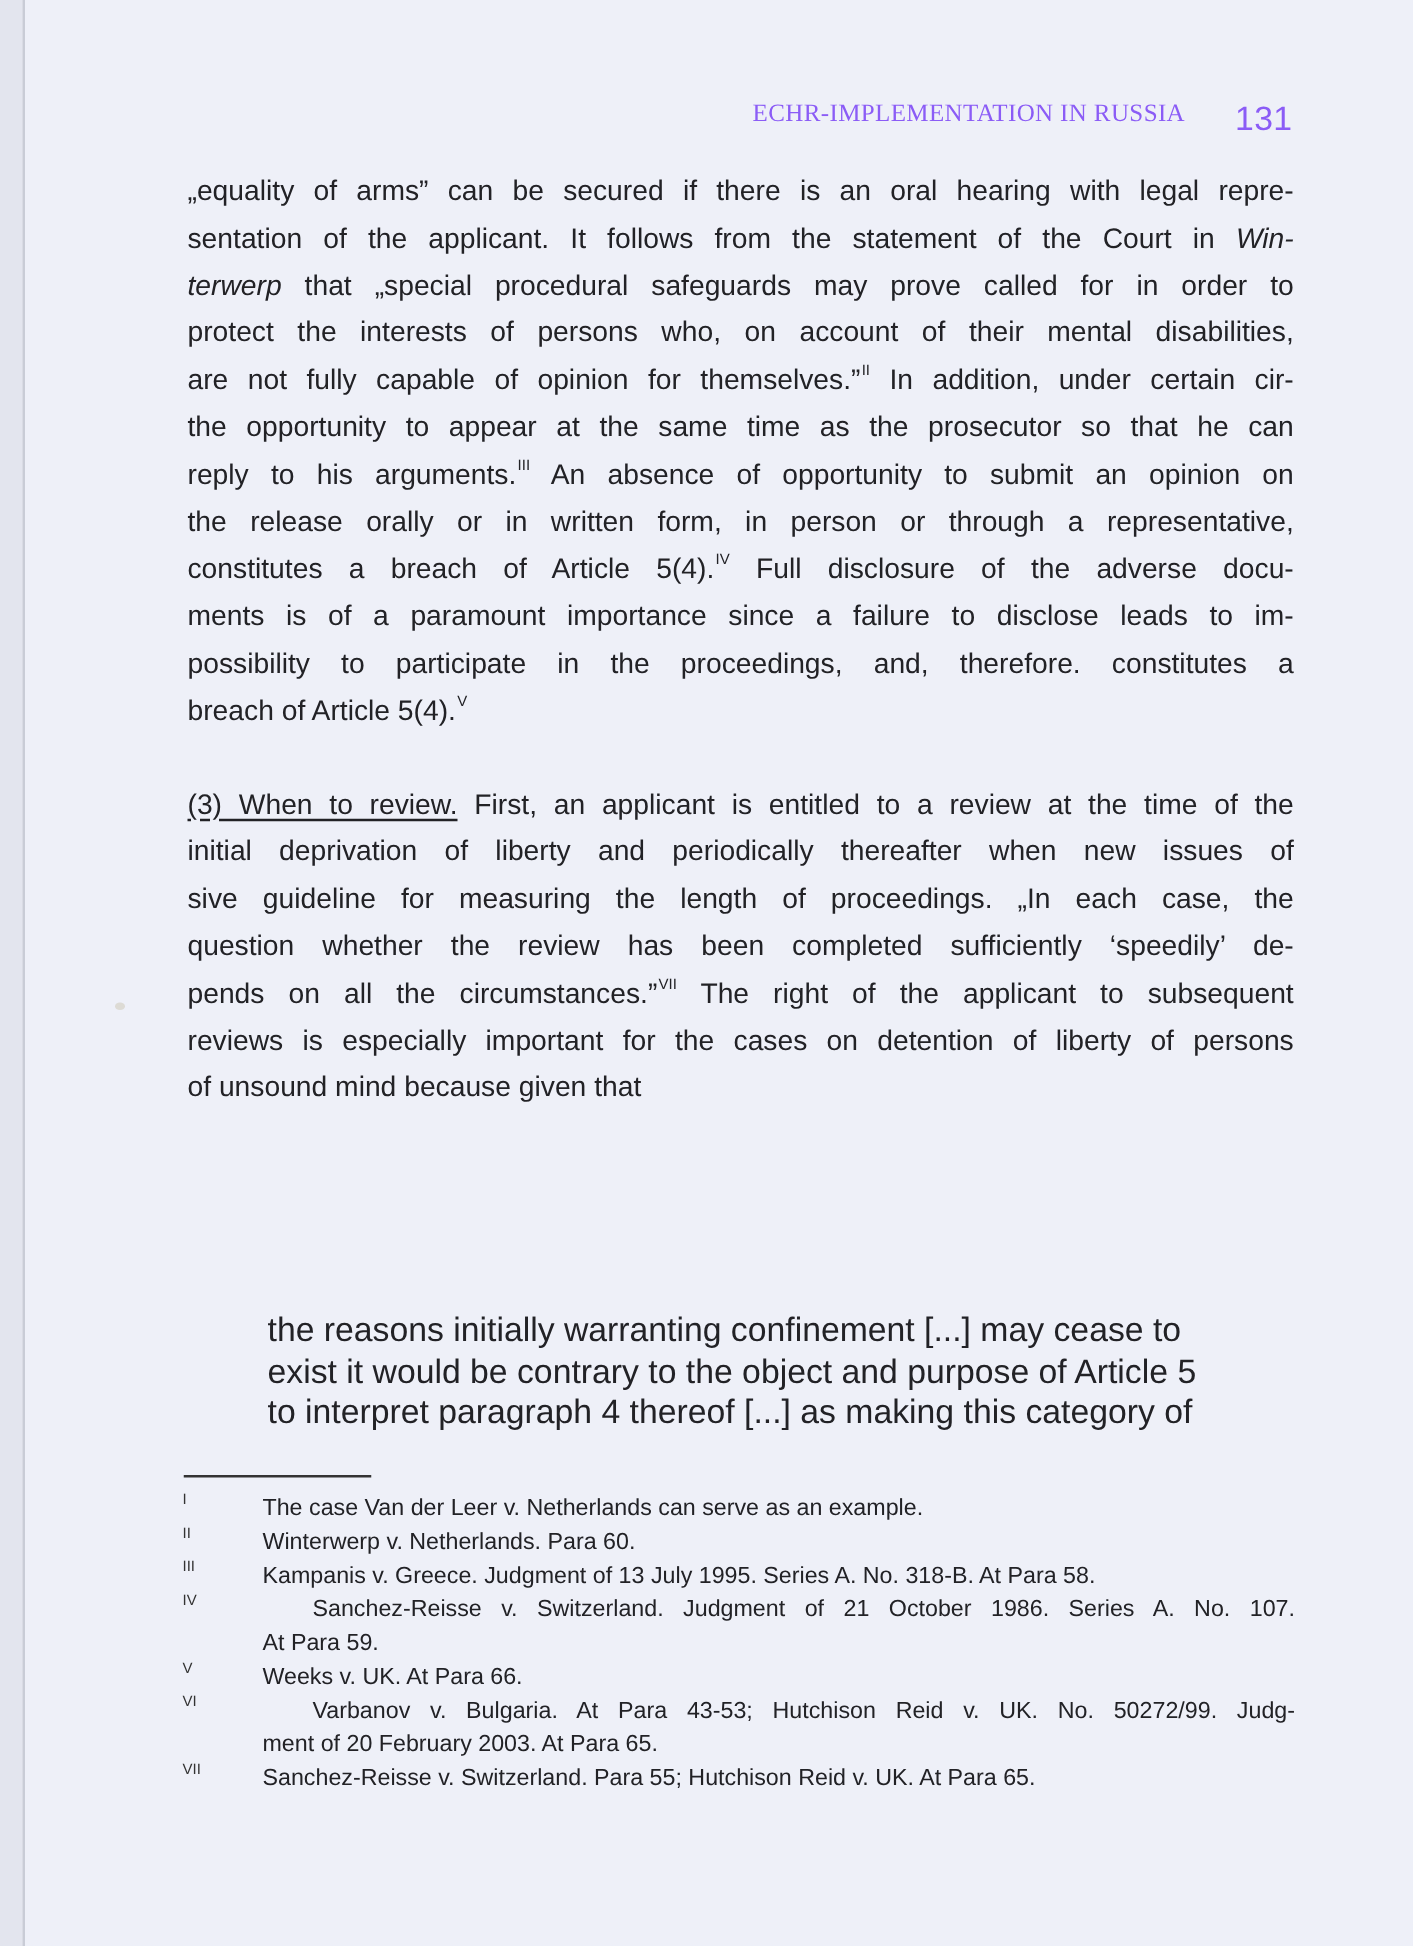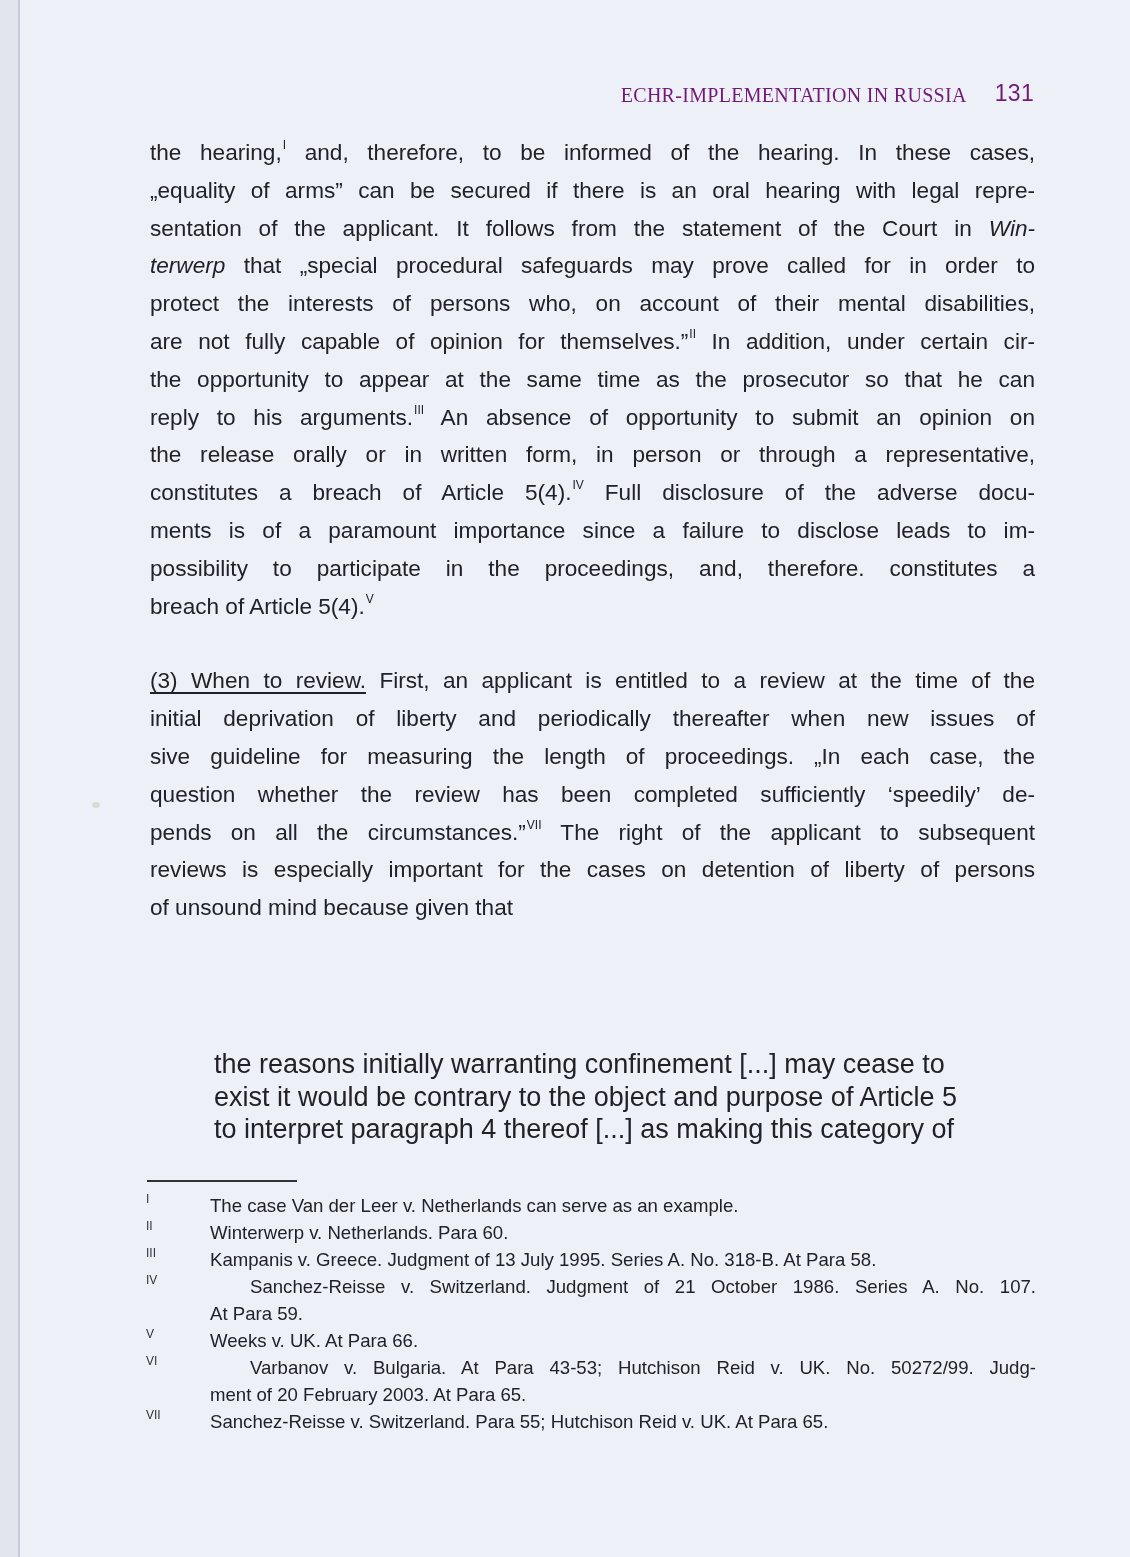--- a/index.html
+++ b/index.html
@@ -18,25 +18,25 @@
     position: absolute; left: 0; top: 0; width: 18px; height: 1557px;
     background: #e3e5ee;
   }
   .speck {
     position: absolute; left: 92px; top: 802px; width: 8px; height: 6px;
     border-radius: 50%; background: #d5d2c6; opacity: .7;
   }
   .running-head {
     position: absolute; top: 80px; right: 96px;
     font-family: "Liberation Serif", "DejaVu Serif", serif;
-    font-size: 21px; letter-spacing: .3px; color: #701a75;
-    display: flex; align-items: flex-end; gap: 28px;
+    font-size: 21px; letter-spacing: .3px; color: #8b5cf6;
+    display: flex; align-items: flex-start; gap: 40px;
   }
   .running-head .title { font-variant: small-caps; text-transform: uppercase; font-size: 20px; }
-  .running-head .page-num { font-family: "Liberation Sans", sans-serif; font-size: 23px; }
+  .running-head .page-num { font-family: "Liberation Sans", sans-serif; font-size: 27px; }
 
   .body-text {
     position: absolute; left: 150px; top: 134px; width: 885px;
     font-size: 22.6px; line-height: 37.8px;
     text-align: justify;
   }
   .para { margin: 0; }
   .para + .para { margin-top: 37px; }
   .line { display: block; text-align: justify; text-align-last: justify; white-space: nowrap; }
   .line.last { text-align-last: left; }
@@ -74,21 +74,20 @@
 <div class="page-edge"></div>
 <div class="speck"></div>
 
 <div class="running-head">
   <span class="title">ECHR-IMPLEMENTATION IN RUSSIA</span>
   <span class="page-num">131</span>
 </div>
 
 <div class="body-text">
   <p class="para">
-    <span class="line"><span>the hearing,</span><sup class="fn">I</sup><span> and, therefore, to be informed of the hearing. In these cases,</span></span>
     <span class="line"><span>„equality of arms” can be secured if there is an oral hearing with legal repre-</span></span>
     <span class="line"><span>sentation of the applicant. It follows from the statement of the Court in </span><em>Win-</em></span>
     <span class="line"><em>terwerp</em><span> that „special procedural safeguards may prove called for in order to</span></span>
     <span class="line"><span>protect the interests of persons who, on account of their mental disabilities,</span></span>
     <span class="line"><span>are not fully capable of opinion for themselves.”</span><sup class="fn">II</sup><span> In addition, under certain cir-</span></span>
     <span class="line"><span>the opportunity to appear at the same time as the prosecutor so that he can</span></span>
     <span class="line"><span>reply to his arguments.</span><sup class="fn">III</sup><span> An absence of opportunity to submit an opinion on</span></span>
     <span class="line"><span>the release orally or in written form, in person or through a representative,</span></span>
     <span class="line"><span>constitutes a breach of Article 5(4).</span><sup class="fn">IV</sup><span> Full disclosure of the adverse docu-</span></span>
     <span class="line"><span>ments is of a paramount importance since a failure to disclose leads to im-</span></span>

